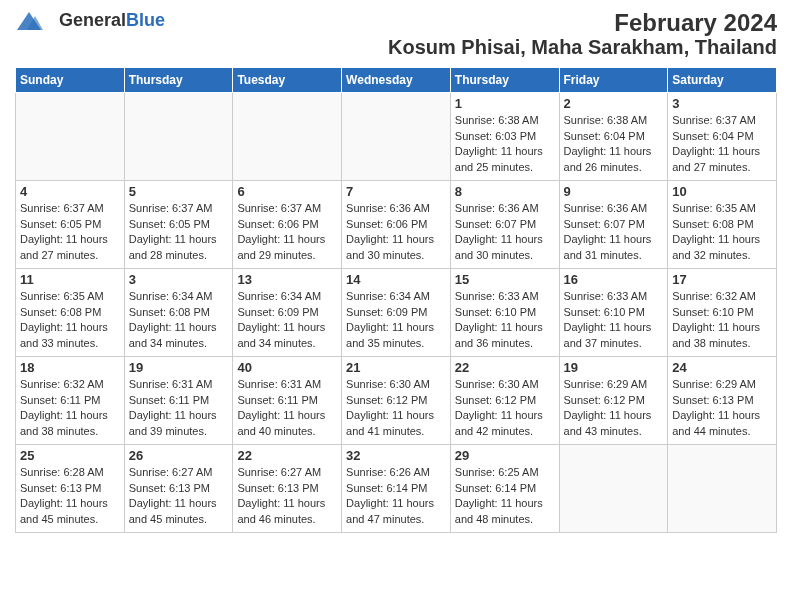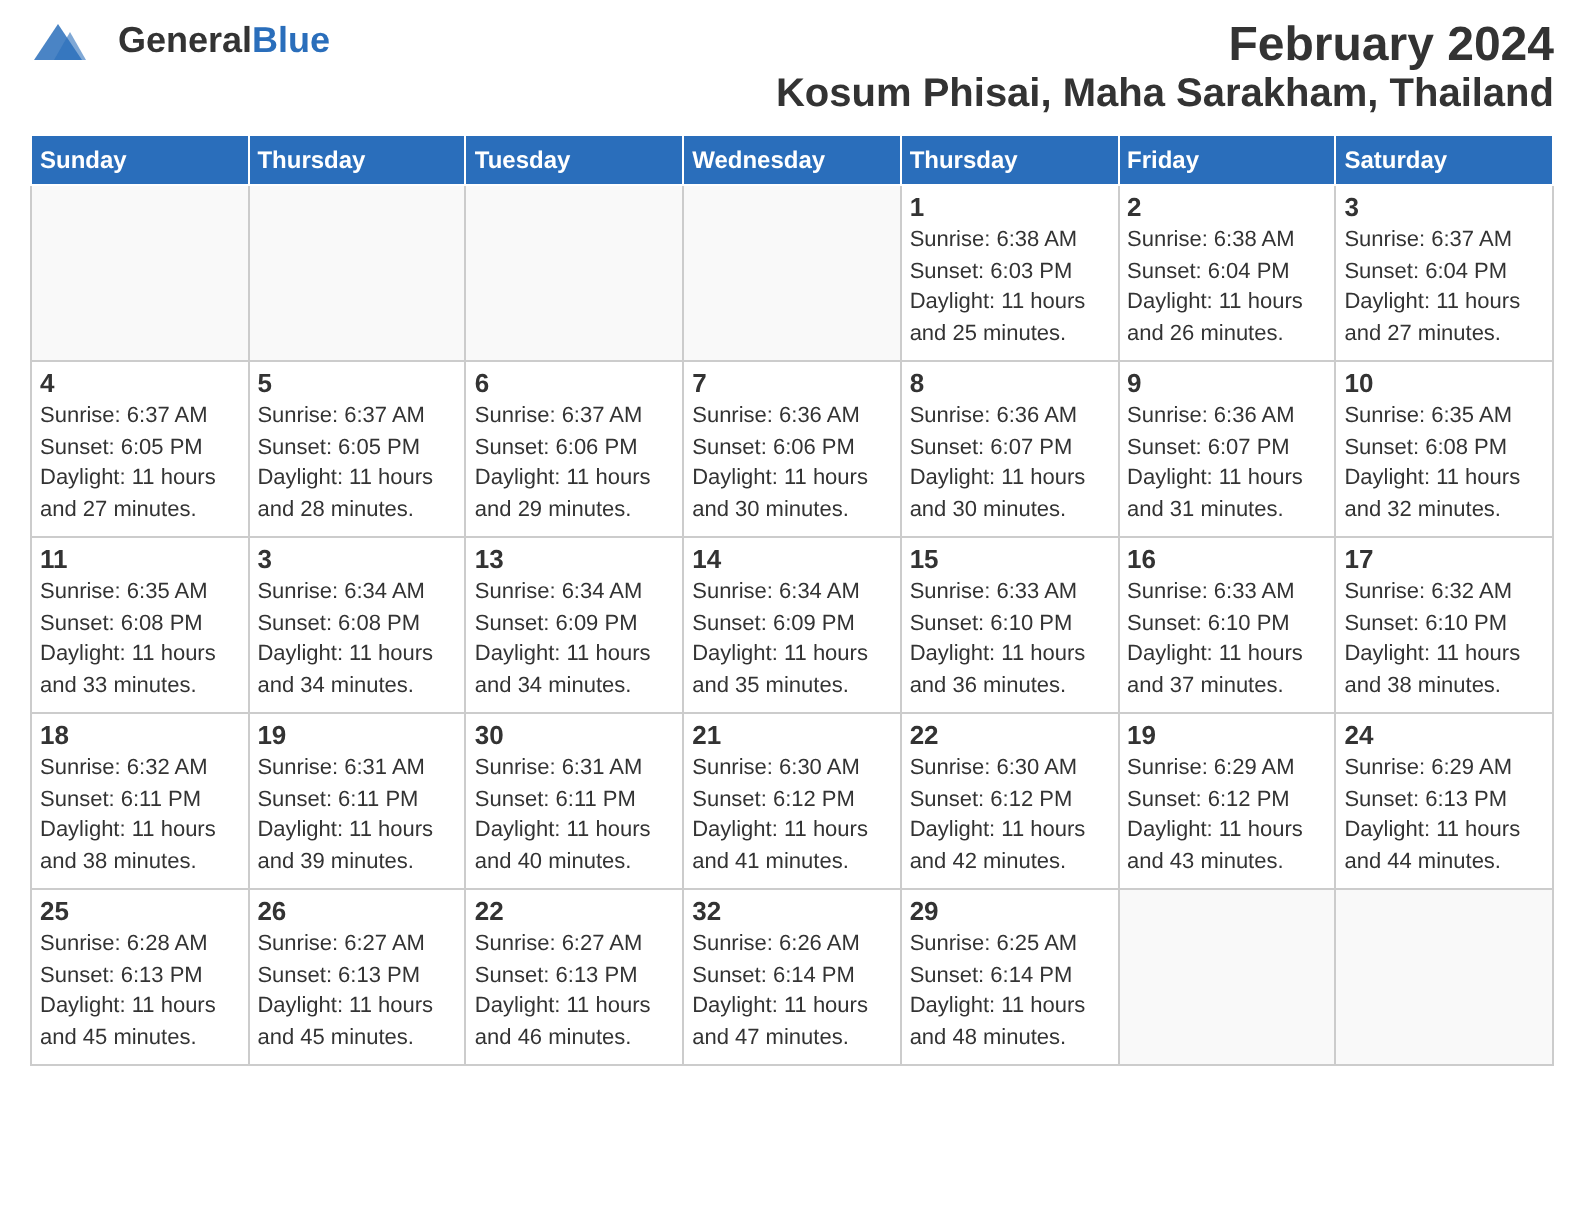--- a/index.html
+++ b/index.html
@@ -248,21 +248,21 @@
 and 38 minutes.</div>
         </td>
         <td>
           <span class="day-number">19</span>
           <div class="day-info">Sunrise: 6:31 AM
 Sunset: 6:11 PM
 Daylight: 11 hours
 and 39 minutes.</div>
         </td>
         <td>
-          <span class="day-number">30</span>
+          <span class="day-number">40</span>
           <div class="day-info">Sunrise: 6:31 AM
 Sunset: 6:11 PM
 Daylight: 11 hours
 and 40 minutes.</div>
         </td>
         <td>
           <span class="day-number">21</span>
           <div class="day-info">Sunrise: 6:30 AM
 Sunset: 6:12 PM
 Daylight: 11 hours

